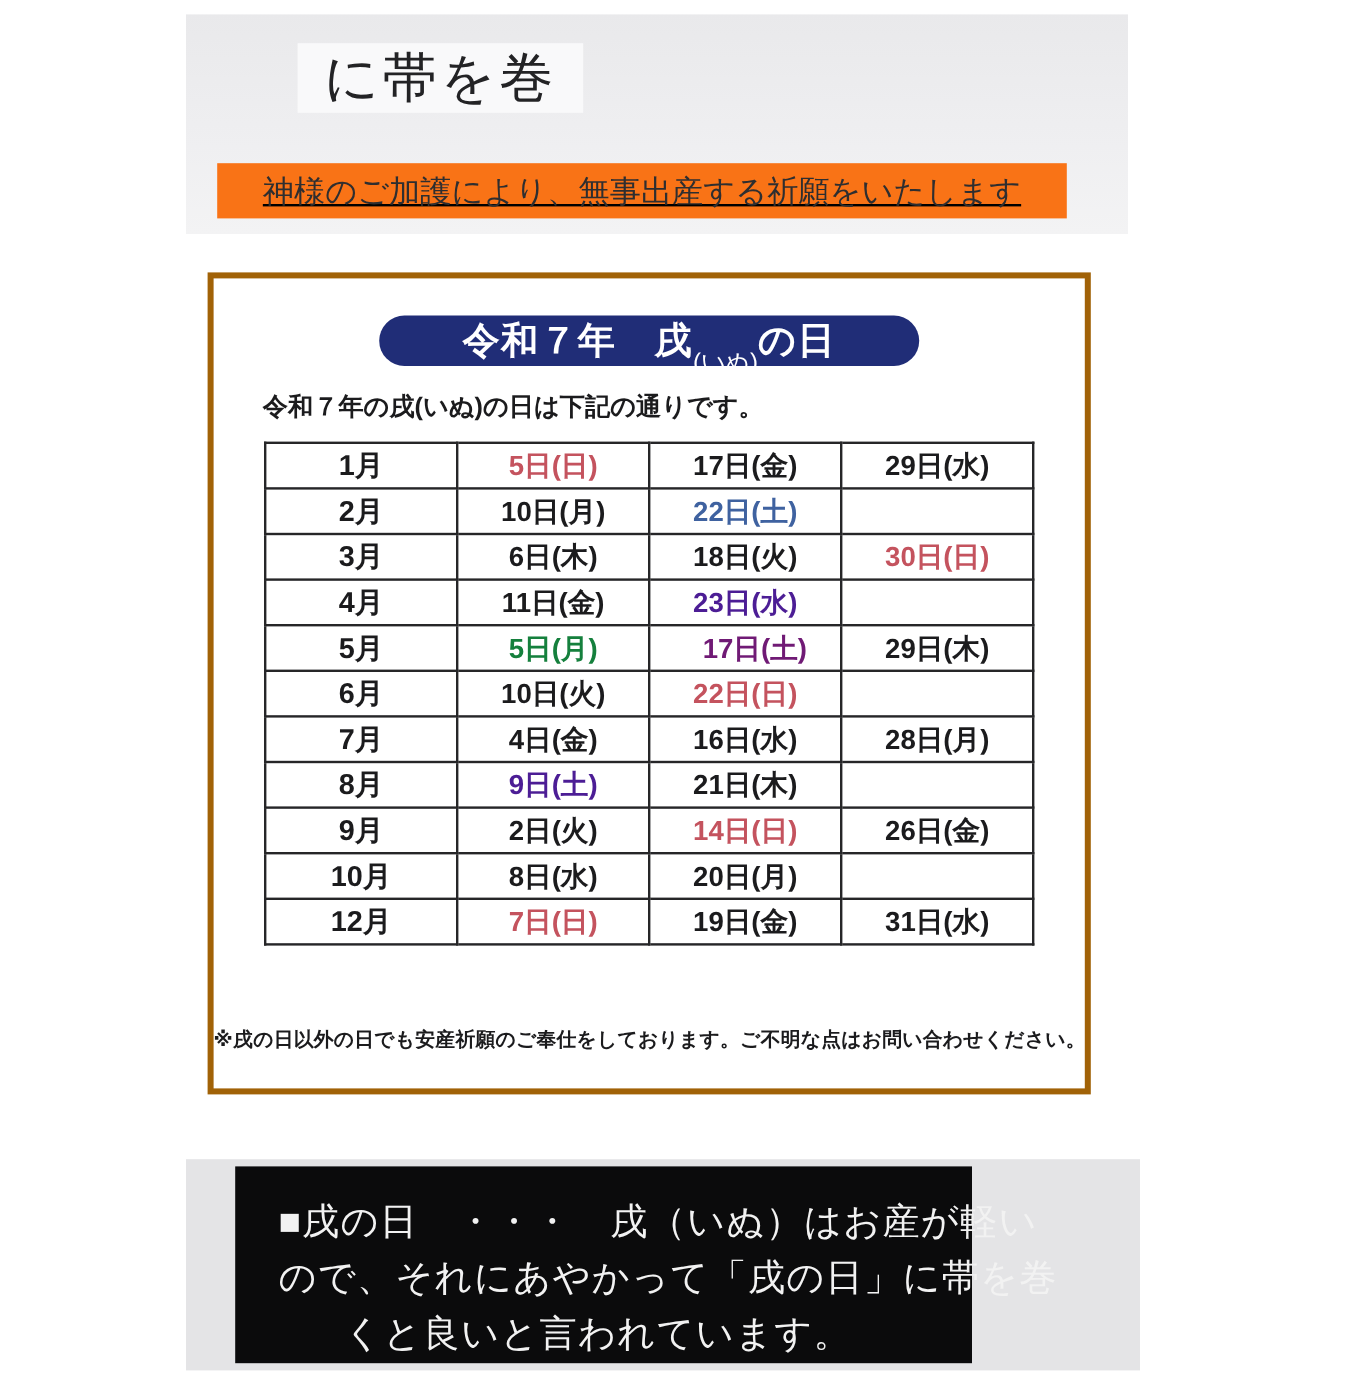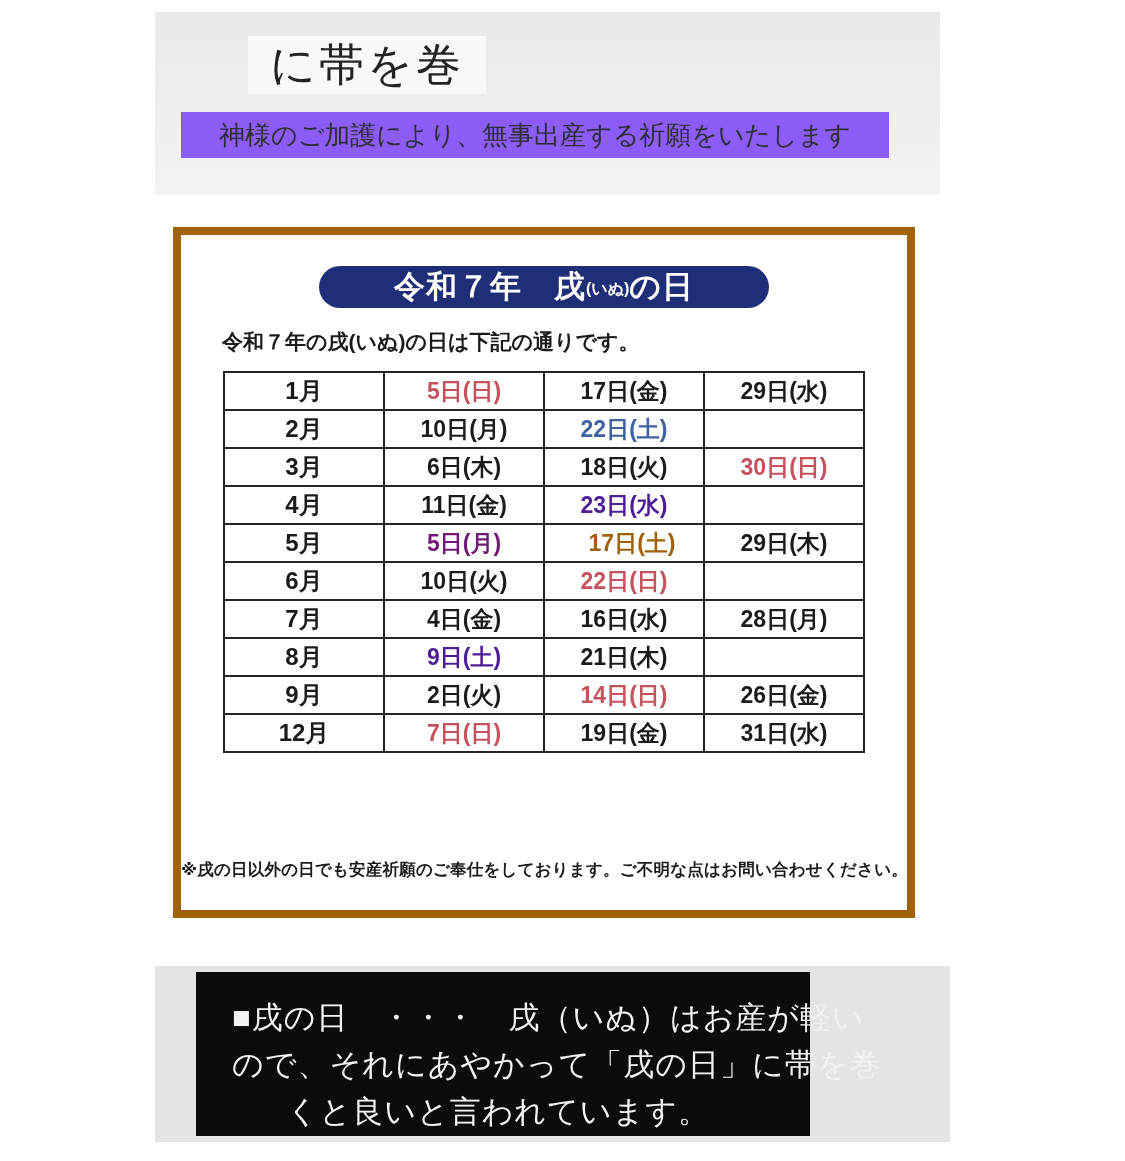--- a/index.html
+++ b/index.html
@@ -32,53 +32,53 @@
   }
   .title-box .title-text {
     font-size: 45px;
     font-weight: 500;
     color: #232325;
     letter-spacing: 3px;
     white-space: nowrap;
   }
   .subtitle-box {
     position: absolute;
-    left: 181px; top: 112px;
+    left: 181px; top: 136px;
     width: 708px; height: 46px;
-    background: #8b5cf6;
-    display: flex; align-items: center; justify-content: center;
+    background: #f97316;
+    display: flex; align-items: center; justify-content: center; text-decoration: underline;
   }
   .subtitle-box .subtitle-text {
     font-size: 26px;
     font-weight: 500;
     color: #2e2e30;
     white-space: nowrap;
   }
 
   
   .calendar-card {
     position: absolute;
     left: 173px; top: 227px;
     width: 726px; height: 675px;
     background: #ffffff;
-    border: 8px solid #a16207;
+    border: 5px solid #a16207;
   }
   .header-pill {
     position: absolute;
     left: 50%; top: 31px;
     transform: translateX(-50%);
     width: 450px; height: 42px;
     background: #202d77;
     border-radius: 22px;
     display: flex; align-items: center; justify-content: center;
     color: #ffffff;
     white-space: nowrap;
   }
   .header-pill .pill-main { font-size: 31px; font-weight: bold; letter-spacing: 1px; }
-  .header-pill .pill-small { font-size: 16px; font-weight: bold; position: relative; top: 2px; }
+  .header-pill .pill-small { font-size: 20px; font-weight: normal; position: relative; top: 17px; }
   .calendar-intro {
     position: absolute;
     left: 41px; top: 93px;
     font-size: 21px;
     font-weight: bold;
     color: #1b1b1d;
     white-space: nowrap;
   }
   table.dog-days {
     position: absolute;
@@ -182,22 +182,22 @@
             <td class="date-cell" style="color: rgb(196, 83, 94);">30日(日)</td>
           </tr>
           <tr>
             <td class="month-cell">4月</td>
             <td class="date-cell" style="color: rgb(27, 27, 29);">11日(金)</td>
             <td class="date-cell" style="color: #4c1d95; border-radius: 19px;">23日(水)</td>
             <td class="date-cell"></td>
           </tr>
           <tr>
             <td class="month-cell">5月</td>
-            <td class="date-cell" style="color: #701a75; margin-top: 36px;">5日(月)</td>
-            <td class="date-cell" style="color: #a16207; padding-left: 16px;">17日(土)</td>
+            <td class="date-cell" style="color: #15803d; margin-top: 36px;">5日(月)</td>
+            <td class="date-cell" style="color: #701a75; padding-left: 16px;">17日(土)</td>
             <td class="date-cell" style="color: rgb(27, 27, 29);">29日(木)</td>
           </tr>
           <tr>
             <td class="month-cell">6月</td>
             <td class="date-cell" style="color: rgb(27, 27, 29);">10日(火)</td>
             <td class="date-cell" style="color: rgb(196, 83, 94);">22日(日)</td>
             <td class="date-cell"></td>
           </tr>
           <tr>
             <td class="month-cell">7月</td>
@@ -209,20 +209,26 @@
             <td class="month-cell">8月</td>
             <td class="date-cell" style="color: #4c1d95;">9日(土)</td>
             <td class="date-cell" style="color: rgb(27, 27, 29);">21日(木)</td>
             <td class="date-cell"></td>
           </tr>
           <tr>
             <td class="month-cell">9月</td>
             <td class="date-cell" style="color: rgb(27, 27, 29);">2日(火)</td>
             <td class="date-cell" style="color: rgb(196, 83, 94);">14日(日)</td>
             <td class="date-cell" style="color: rgb(27, 27, 29);">26日(金)</td>
+          </tr>
+          <tr>
+            <td class="month-cell">10月</td>
+            <td class="date-cell" style="color: rgb(27, 27, 29);">8日(水)</td>
+            <td class="date-cell" style="color: rgb(27, 27, 29);">20日(月)</td>
+            <td class="date-cell"></td>
           </tr>
           <tr>
             <td class="month-cell">12月</td>
             <td class="date-cell" style="color: rgb(196, 83, 94);">7日(日)</td>
             <td class="date-cell" style="color: rgb(27, 27, 29);">19日(金)</td>
             <td class="date-cell" style="color: rgb(27, 27, 29);">31日(水)</td>
           </tr>
         </tbody>
     </table>
 

